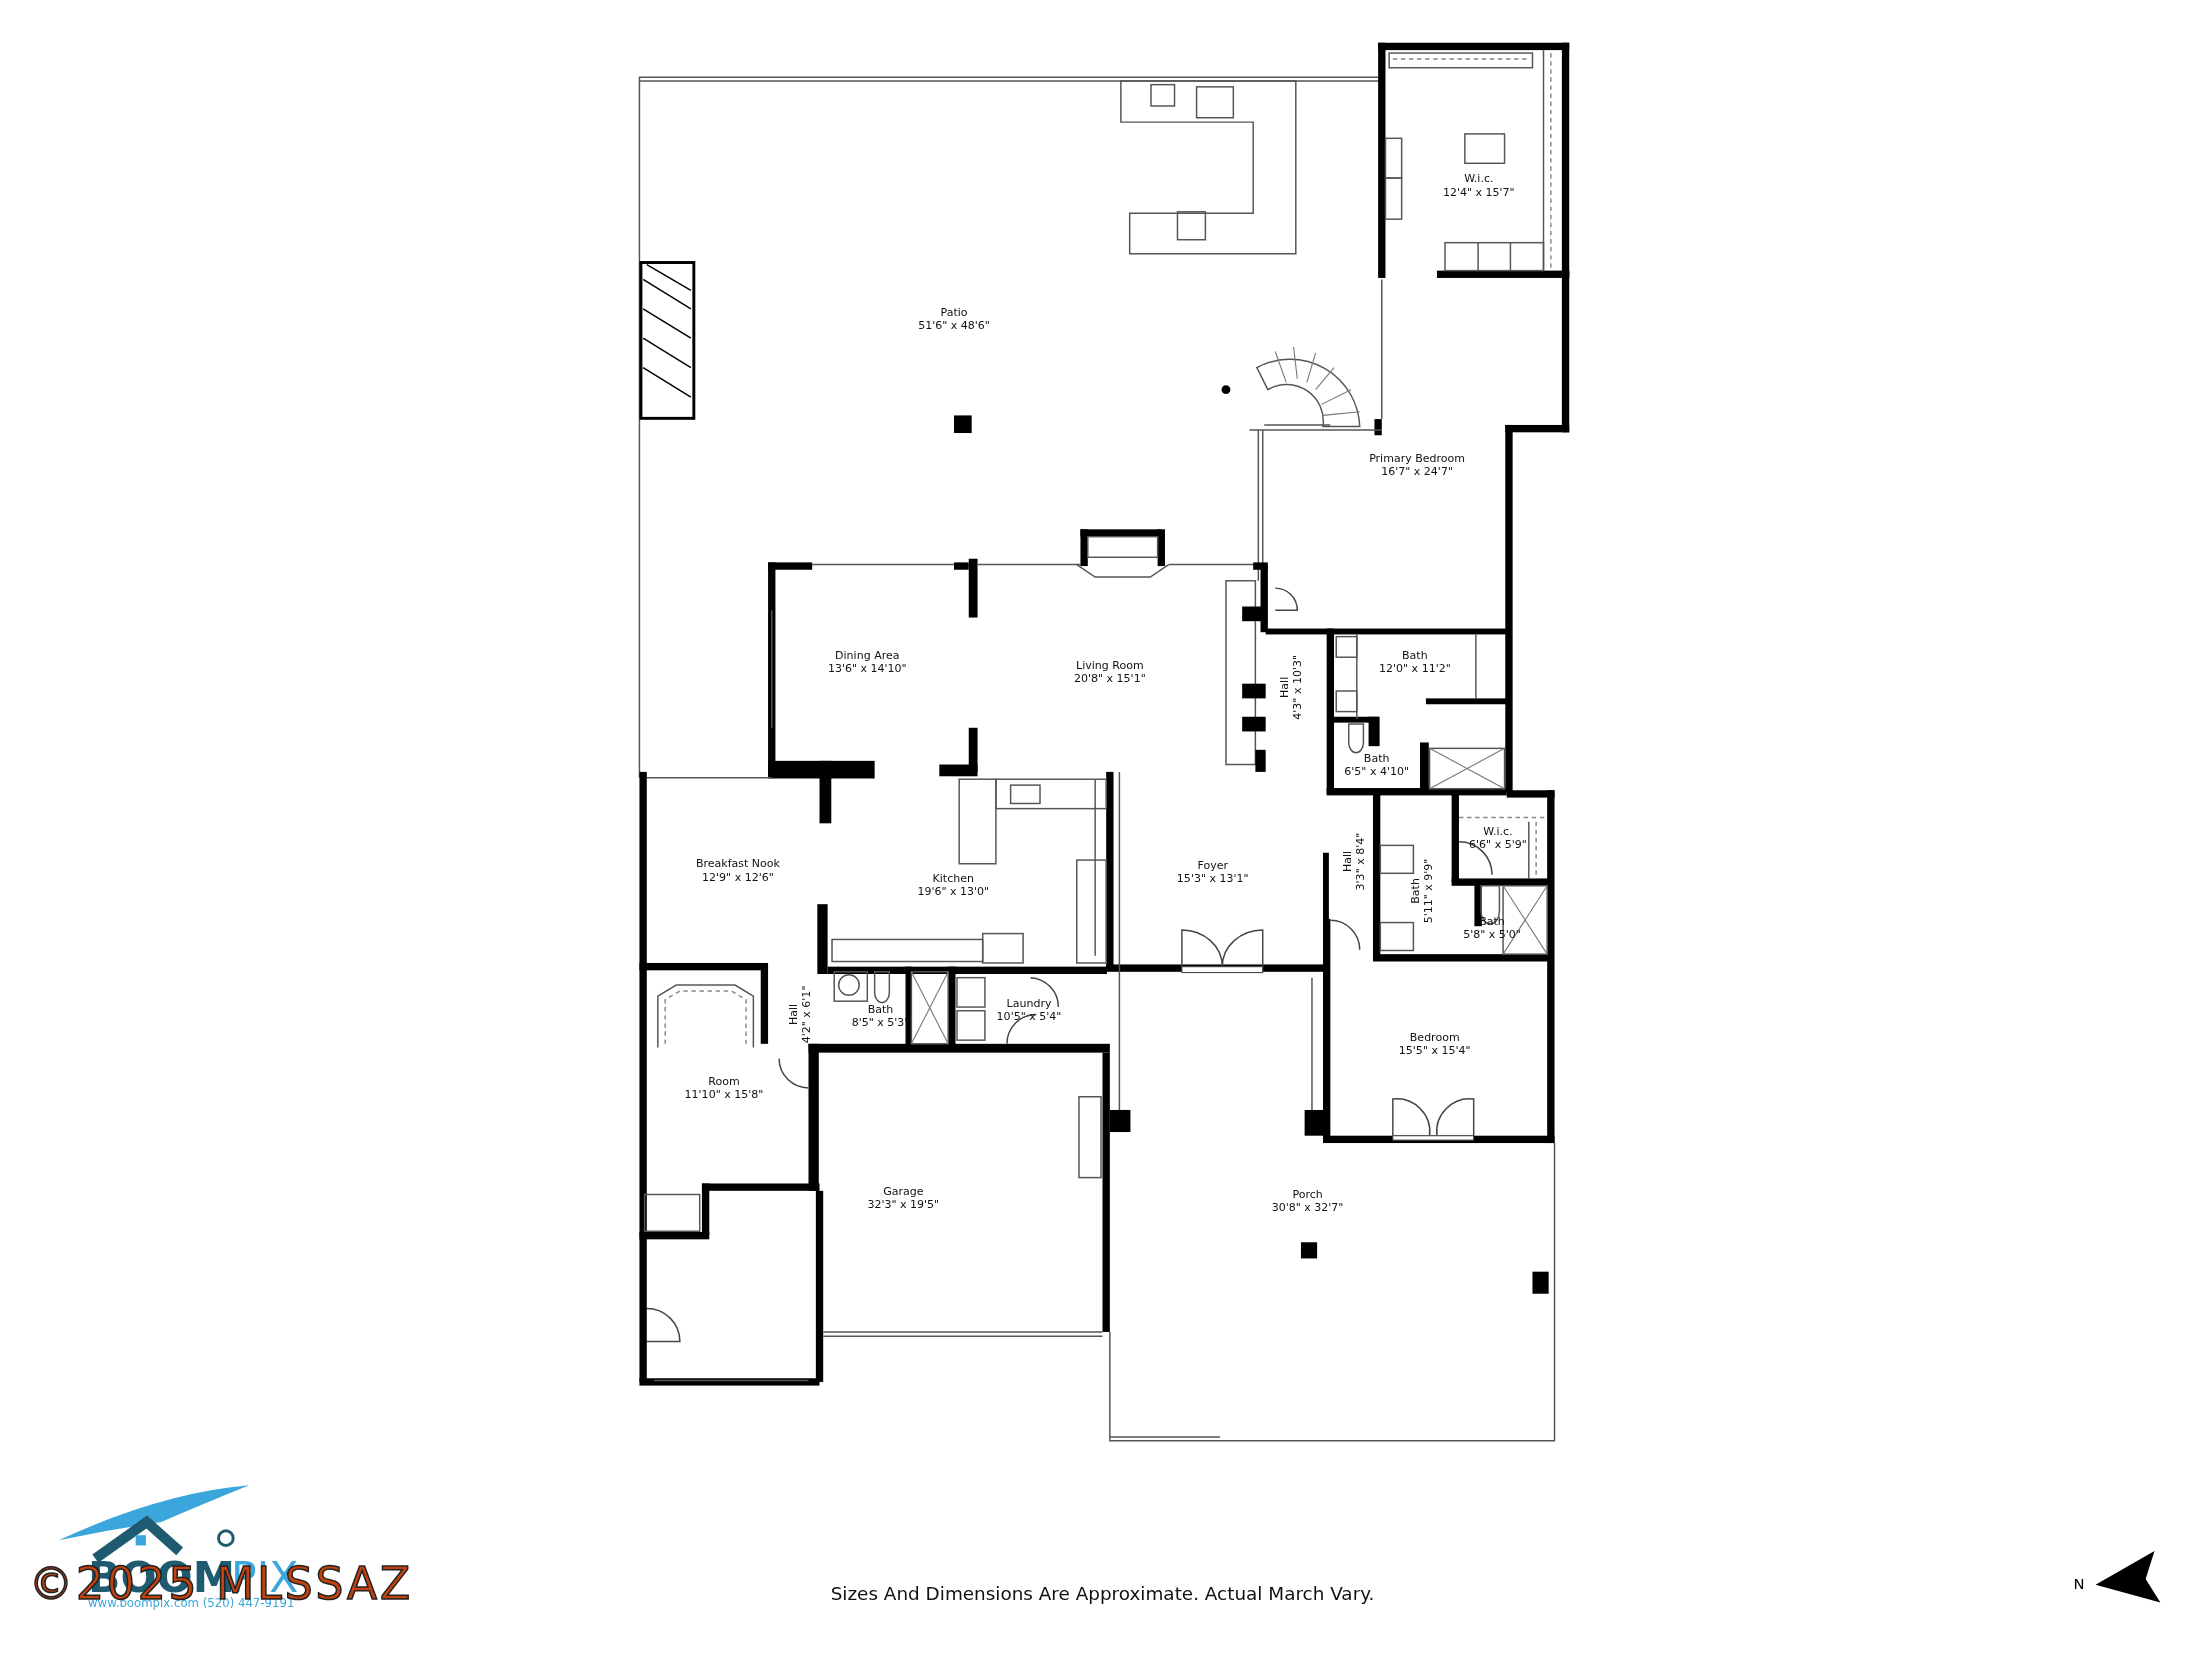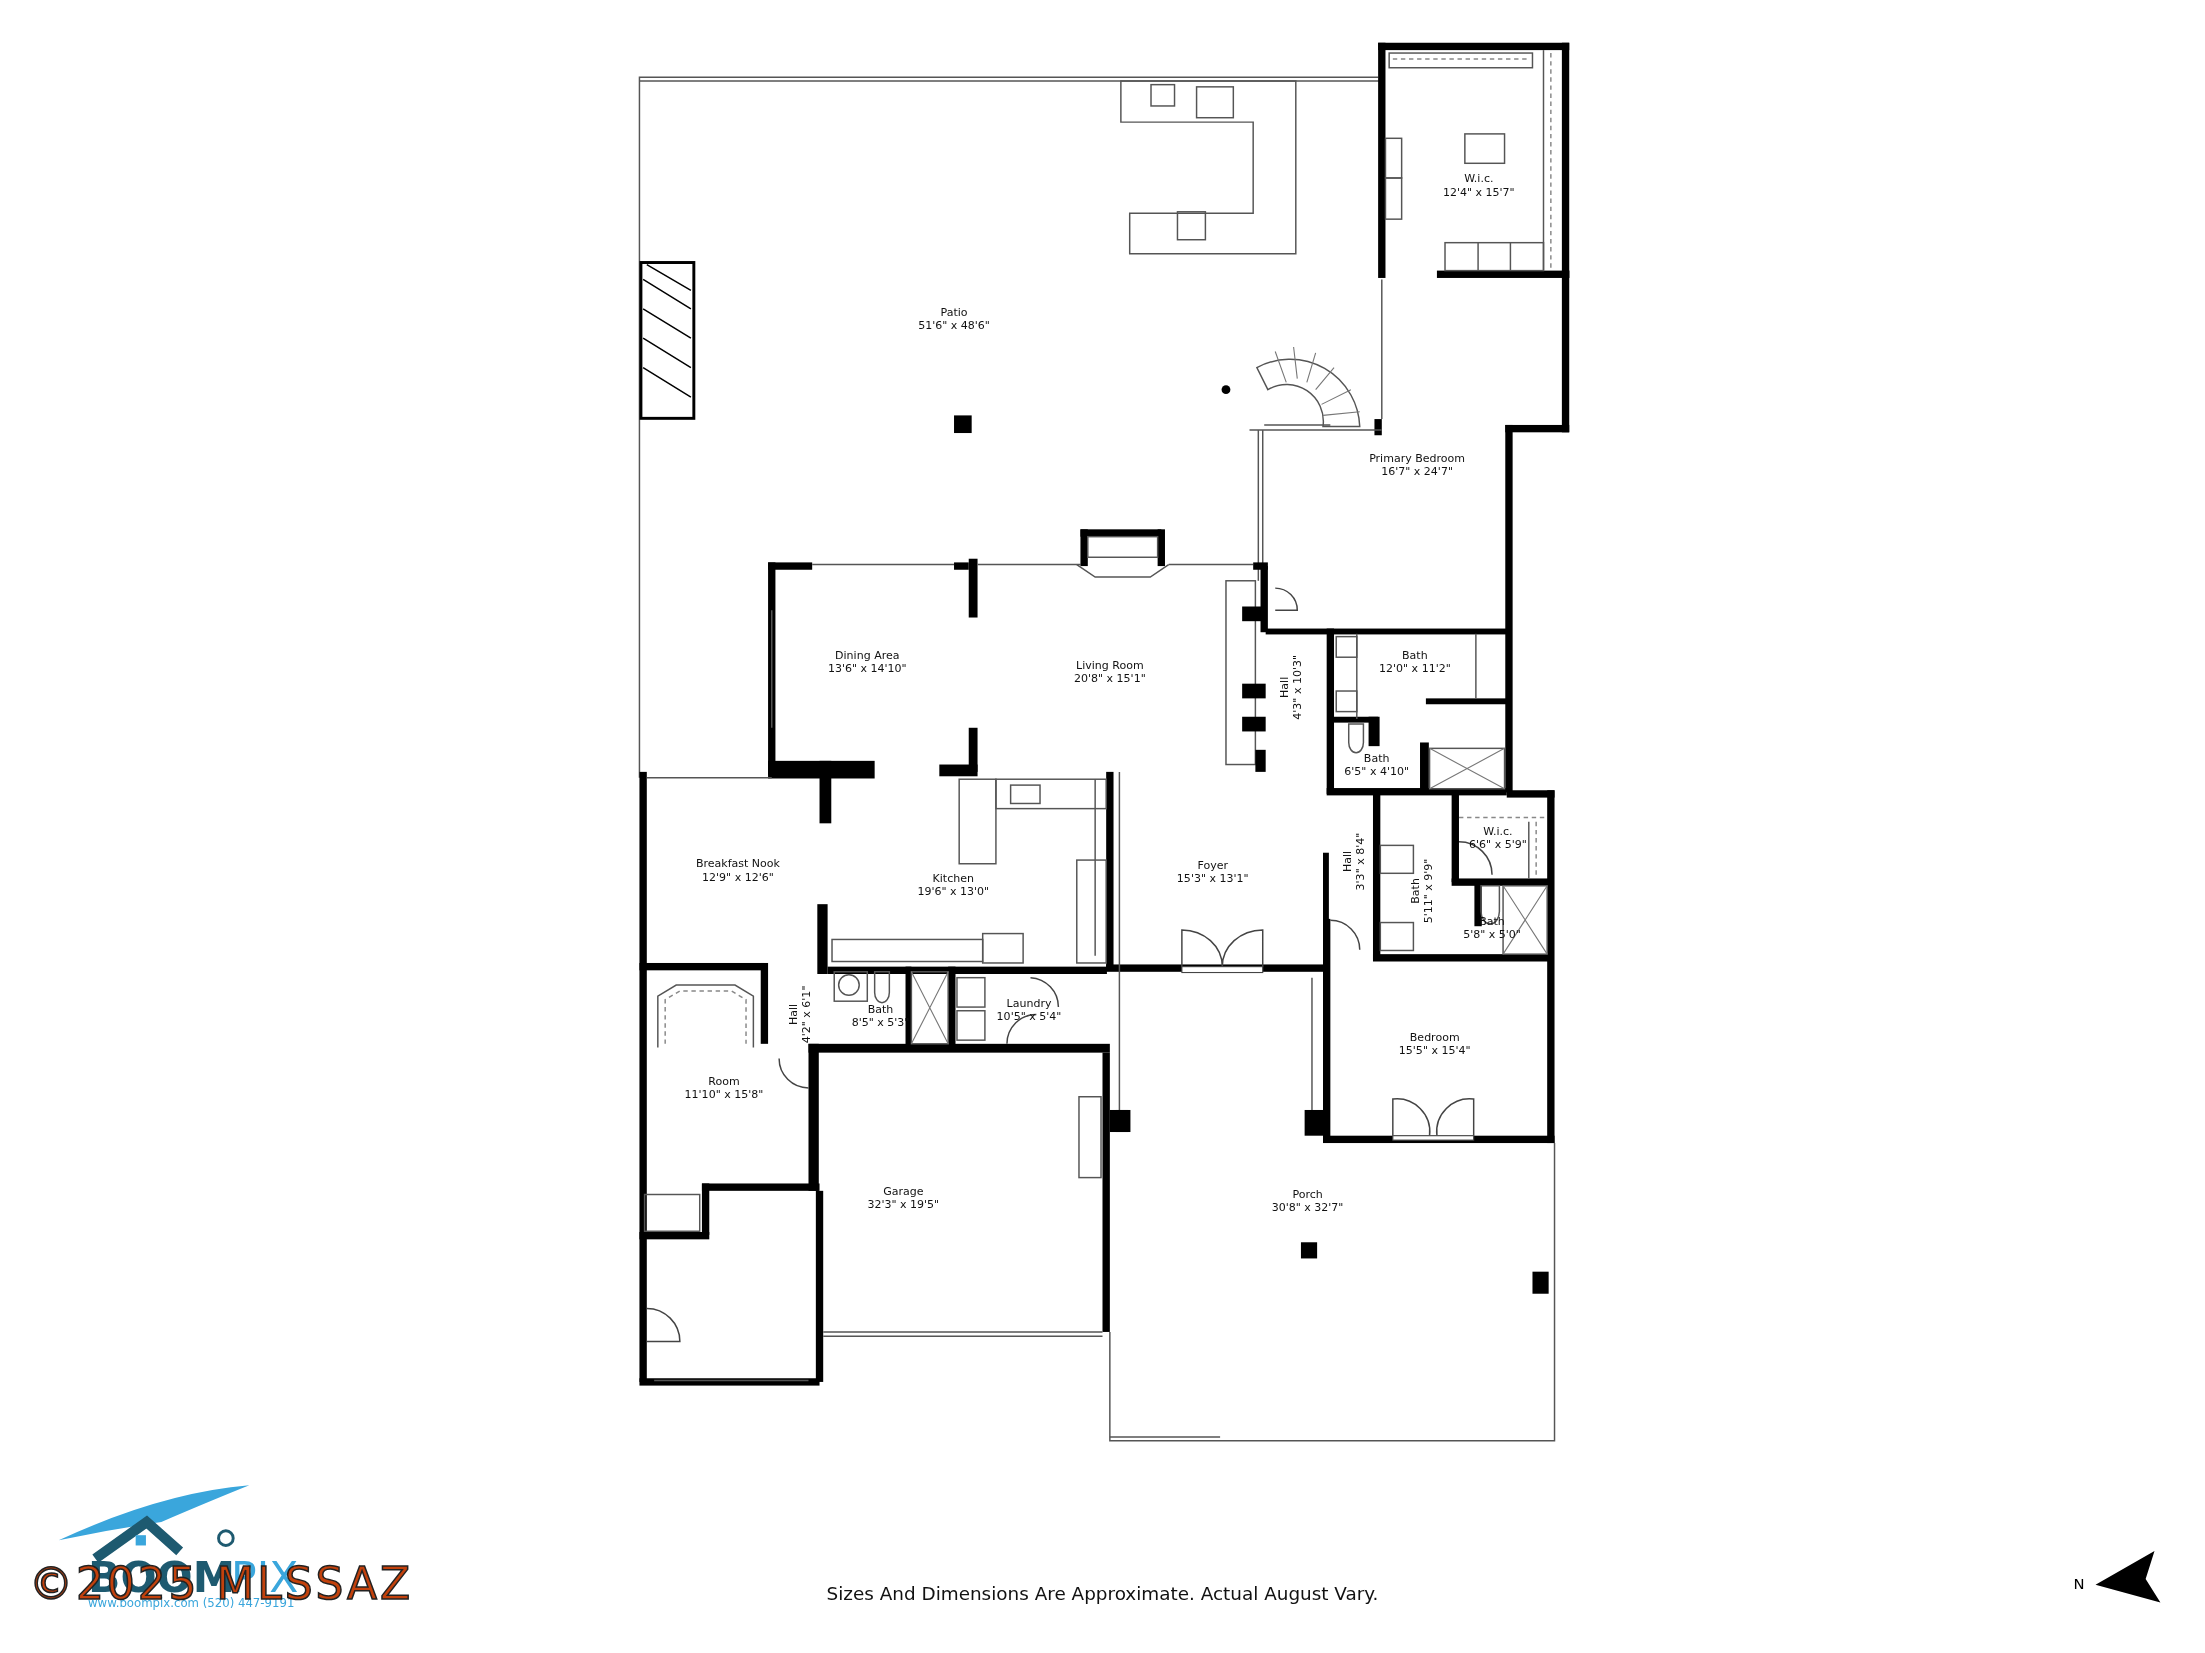--- a/index.html
+++ b/index.html
@@ -238,21 +238,21 @@
       <text class="lbl" x="1952" y="1416"><tspan x="1952">Bedroom</tspan><tspan x="1952" dy="18">15'5" x 15'4"</tspan></text>
       <text class="lbl" x="1229" y="1626"><tspan x="1229">Garage</tspan><tspan x="1229" dy="18">32'3" x 19'5"</tspan></text>
       <text class="lbl" x="1779" y="1630"><tspan x="1779">Porch</tspan><tspan x="1779" dy="18">30'8" x 32'7"</tspan></text>
       <text class="lbl" transform="translate(1752,935) rotate(-90)"><tspan x="0" y="0">Hall</tspan><tspan x="0" dy="18">4'3" x 10'3"</tspan></text>
       <text class="lbl" transform="translate(1838,1172) rotate(-90)"><tspan x="0" y="0">Hall</tspan><tspan x="0" dy="18">3'3" x 8'4"</tspan></text>
       <text class="lbl" transform="translate(1930,1212) rotate(-90)"><tspan x="0" y="0">Bath</tspan><tspan x="0" dy="18">5'11" x 9'9"</tspan></text>
       <text class="lbl" transform="translate(1084,1380) rotate(-90)"><tspan x="0" y="0">Hall</tspan><tspan x="0" dy="18">4'2" x 6'1"</tspan></text>
     </g>
 </svg>
 
-<div class="disclaimer">Sizes And Dimensions Are Approximate. Actual August Vary.</div>
+<div class="disclaimer">Sizes And Dimensions Are Approximate. Actual March Vary.</div>
 
 <svg class="logo" viewBox="0 0 400 180">
   <path d="M10 85 Q150 20 270 10 Q220 30 150 60 Q80 70 10 85 Z" fill="#3aa6dc"></path>
   <path d="M60 110 L130 60 L175 100" fill="none" stroke="#1e5a70" stroke-width="14"></path>
   <rect x="115" y="78" width="14" height="14" fill="#3aa6dc"></rect>
   <circle cx="238" cy="82" r="10" fill="none" stroke="#1e5a70" stroke-width="4"></circle>
   <text x="50" y="155" font-family="DejaVu Sans, sans-serif" font-size="58" font-weight="bold" fill="#1e5a70">BOOM</text>
   <text x="245" y="155" font-family="DejaVu Sans, sans-serif" font-size="58" fill="#3aa6dc">PIX</text>
   <text x="50" y="176" font-family="DejaVu Sans, sans-serif" font-size="16" fill="#3aa6dc">www.boompix.com  (520) 447-9191</text>
 </svg>

